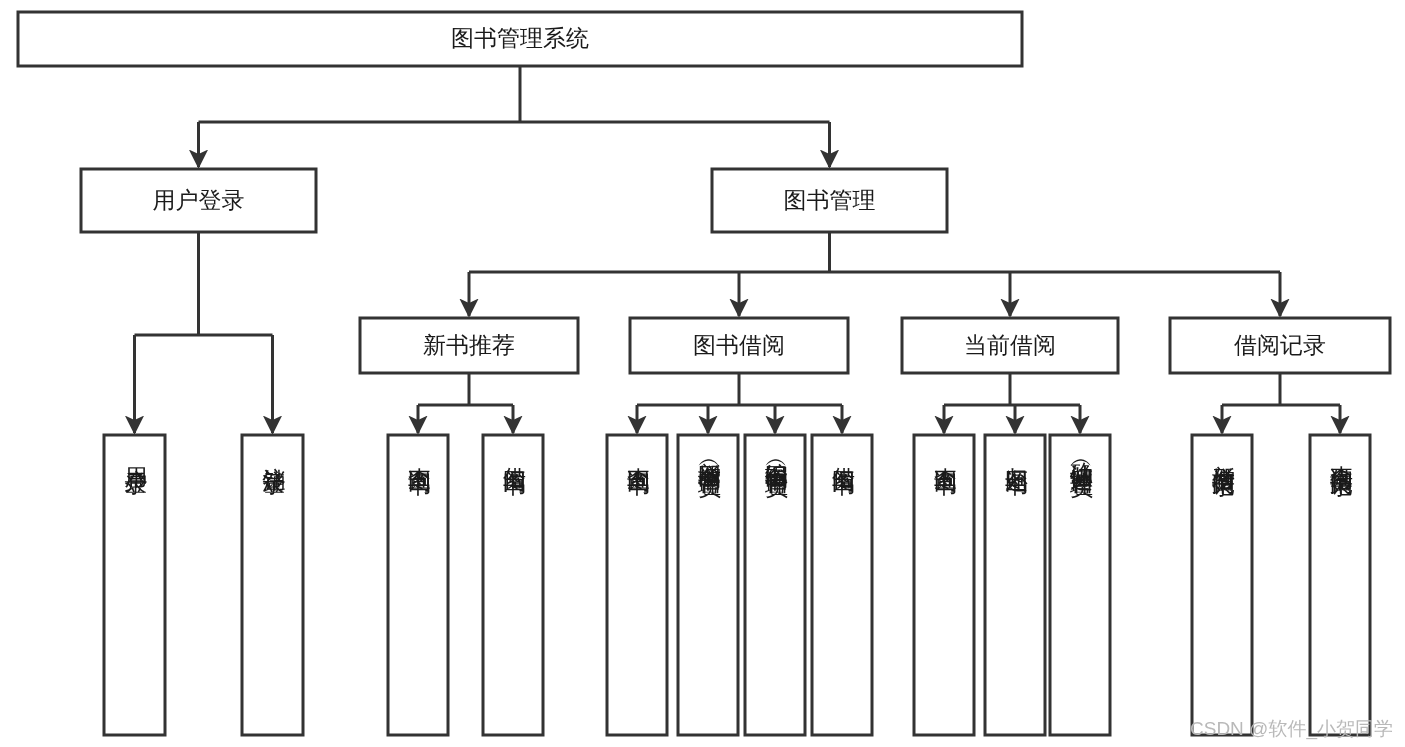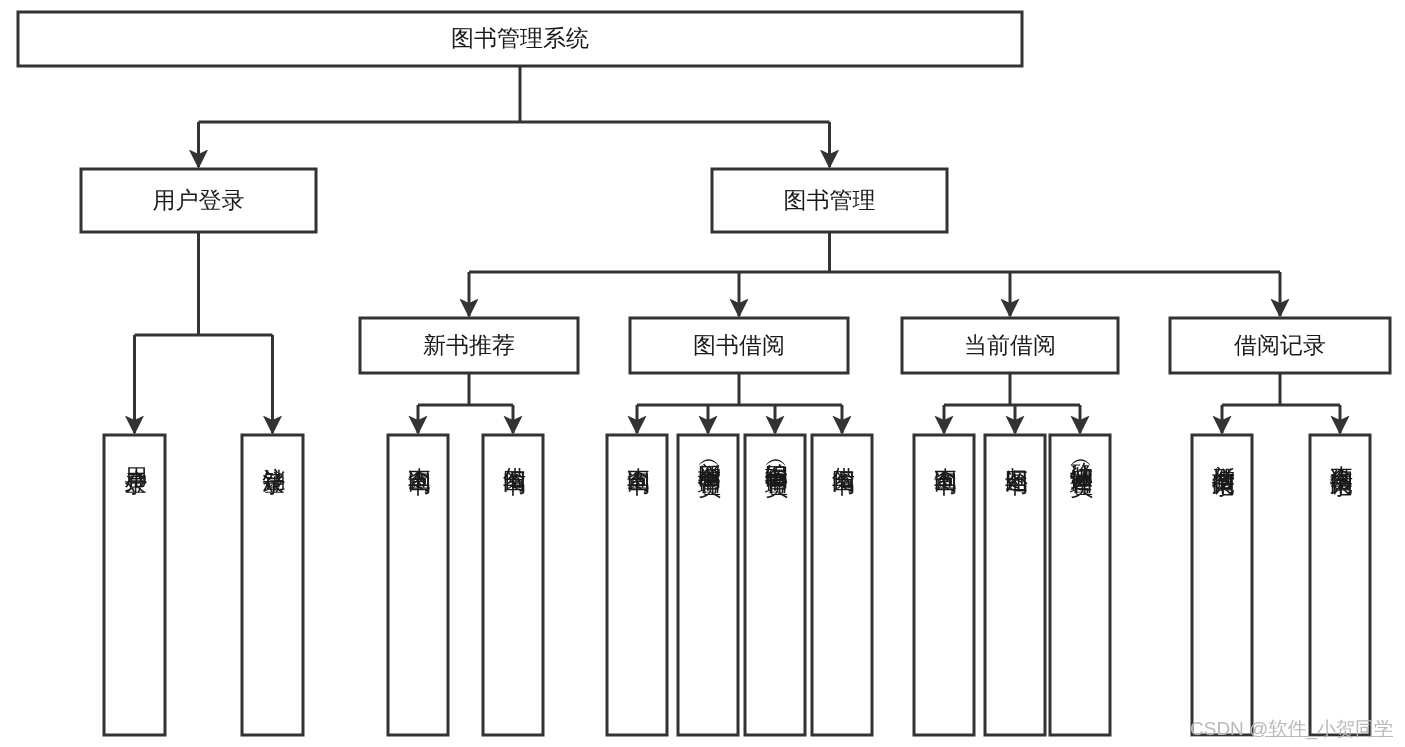--- a/index.html
+++ b/index.html
@@ -20,21 +20,20 @@
   }
   .label-h{font-size:23px;}
   .label-v{font-size:23px;writing-mode:vertical-rl;letter-spacing:2px;}
   .watermark{
     position:absolute;
     font-family:"Liberation Sans","DejaVu Sans",sans-serif;
     font-size:19px;
     color:#b9b9b9;
     white-space:nowrap;
     pointer-events:none;
-    text-decoration:underline;
   }
 </style>
 </head>
 <body>
 
 <div id="diagram-root">
   <svg id="tree" viewBox="0 0 1405 747" xmlns="http://www.w3.org/2000/svg">
     <defs>
       <marker id="arrow" viewBox="0 0 12 12" refX="10" refY="6" markerWidth="7" markerHeight="7" orient="auto-start-reverse">
         <path d="M 0 0.5 L 11 6 L 0 11.5 L 2.6 6 z" fill="#333333"></path>

